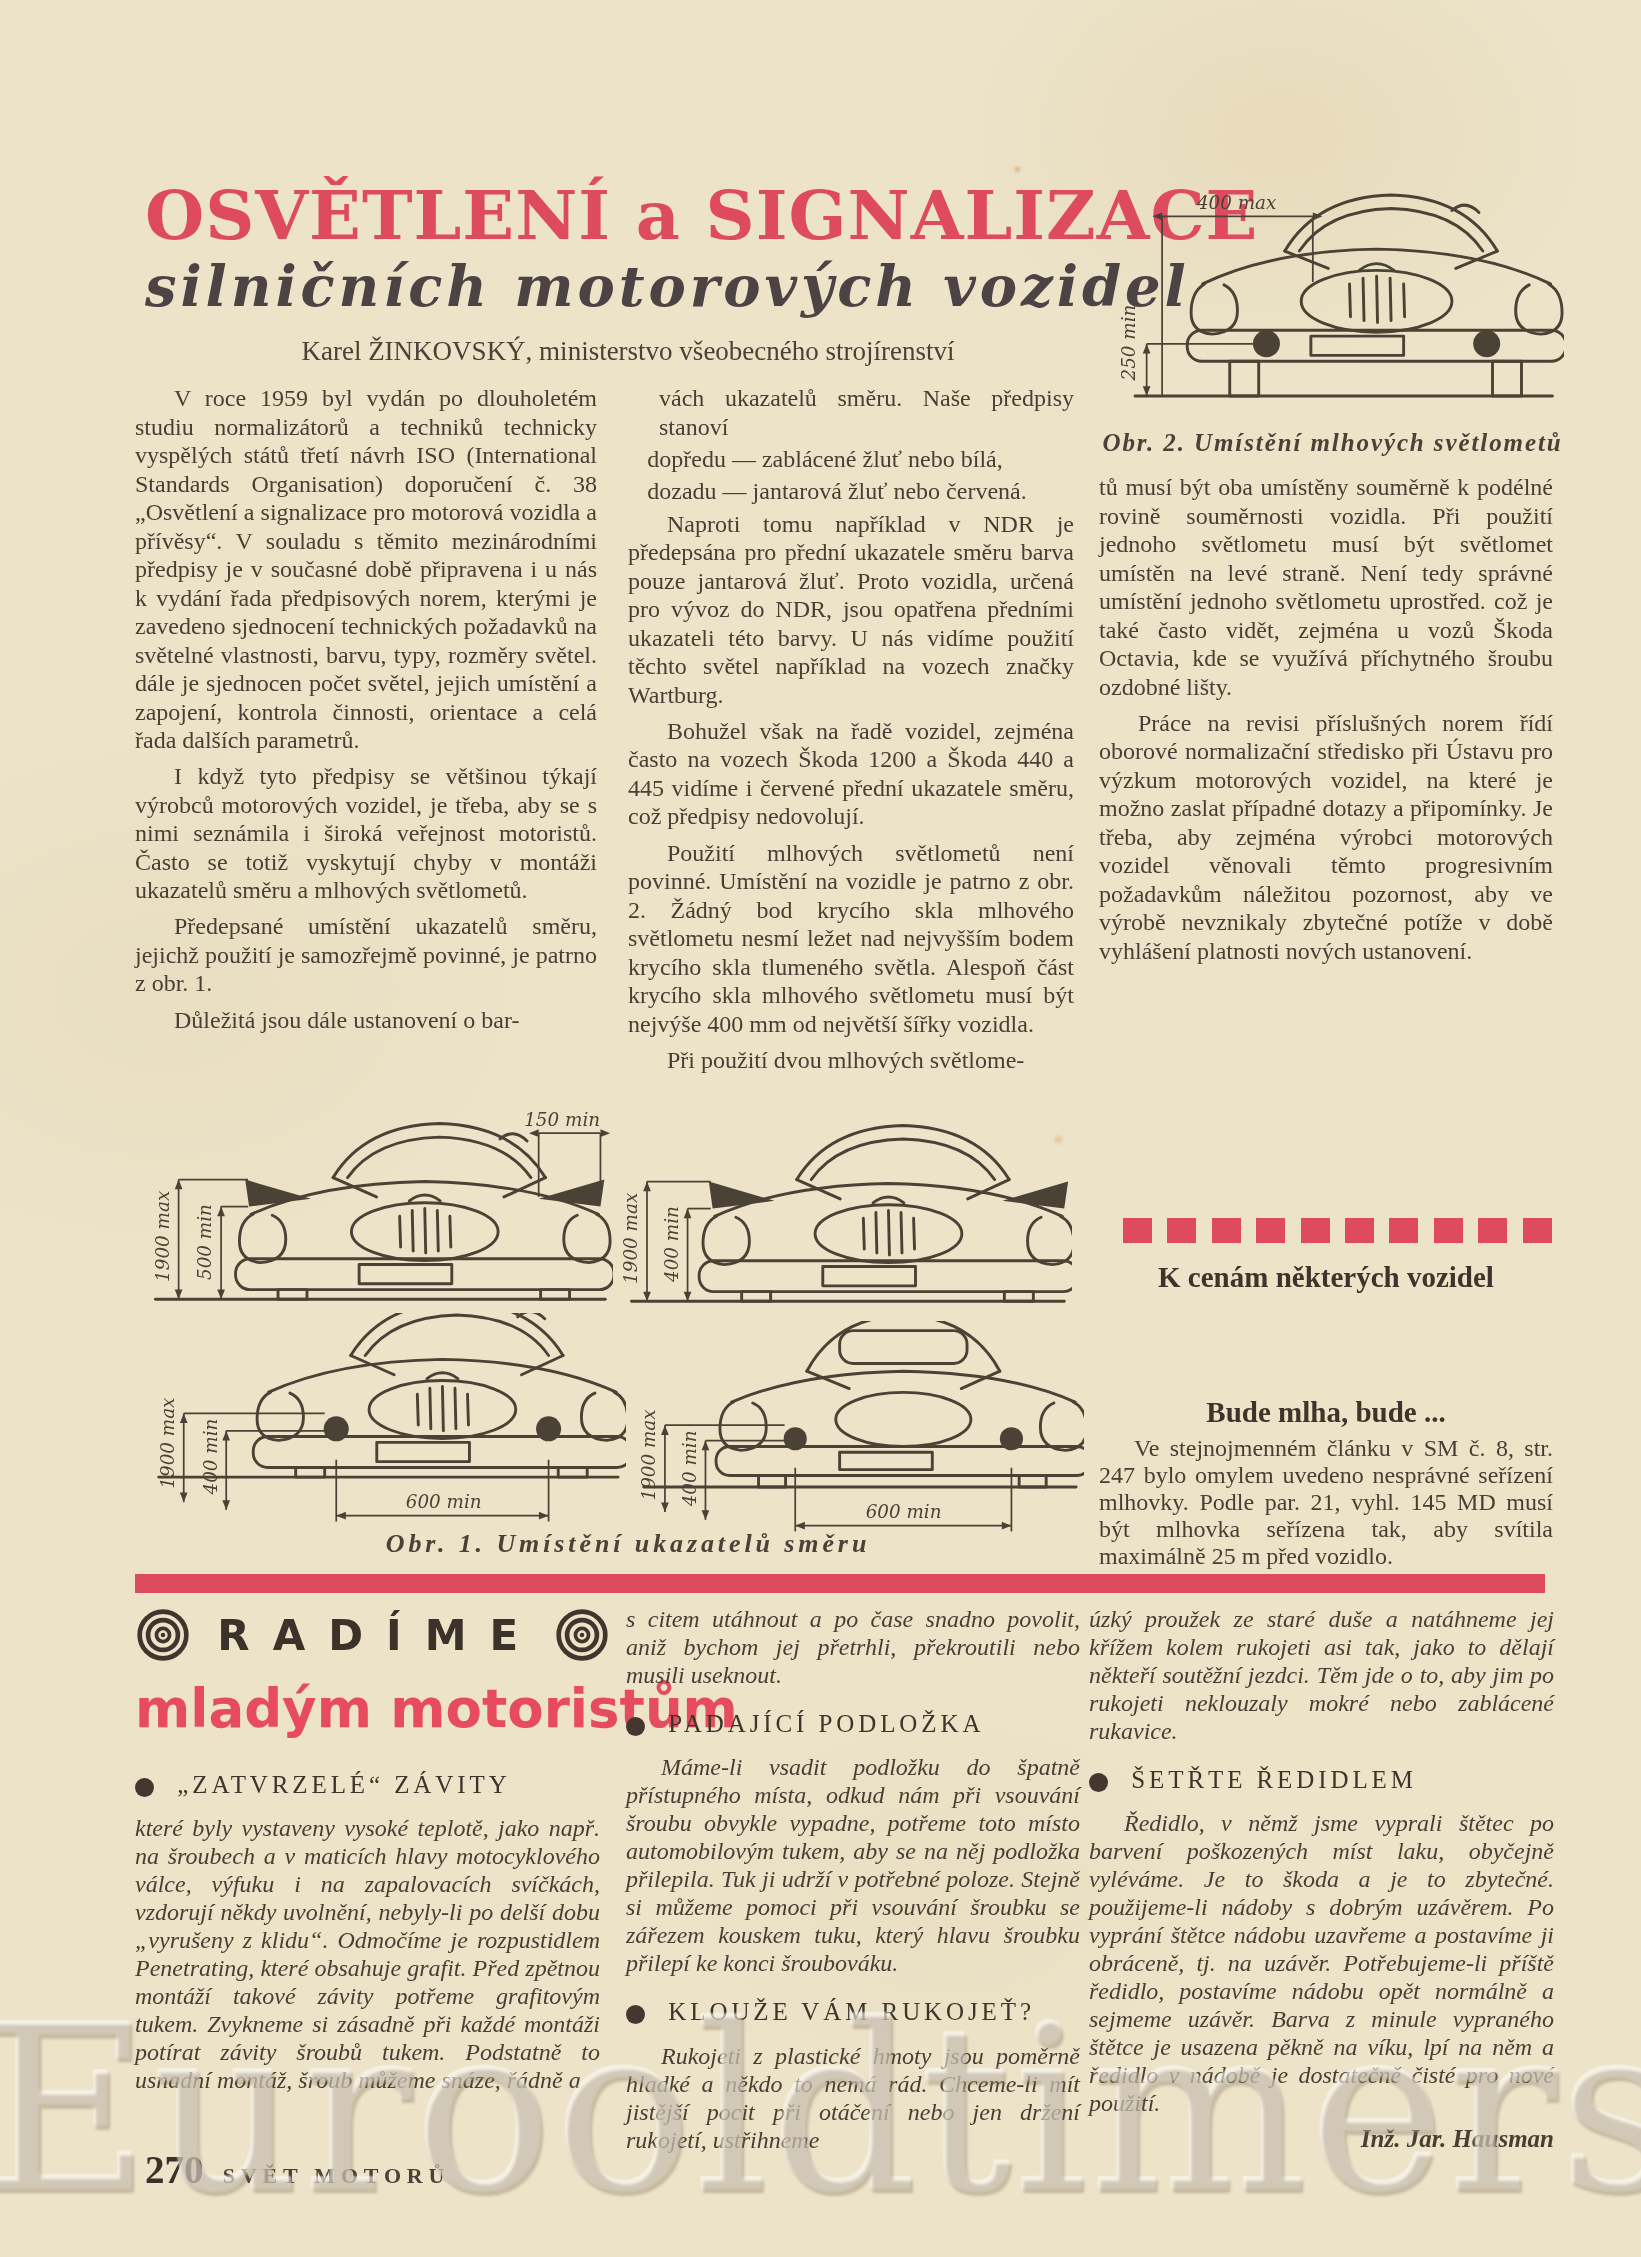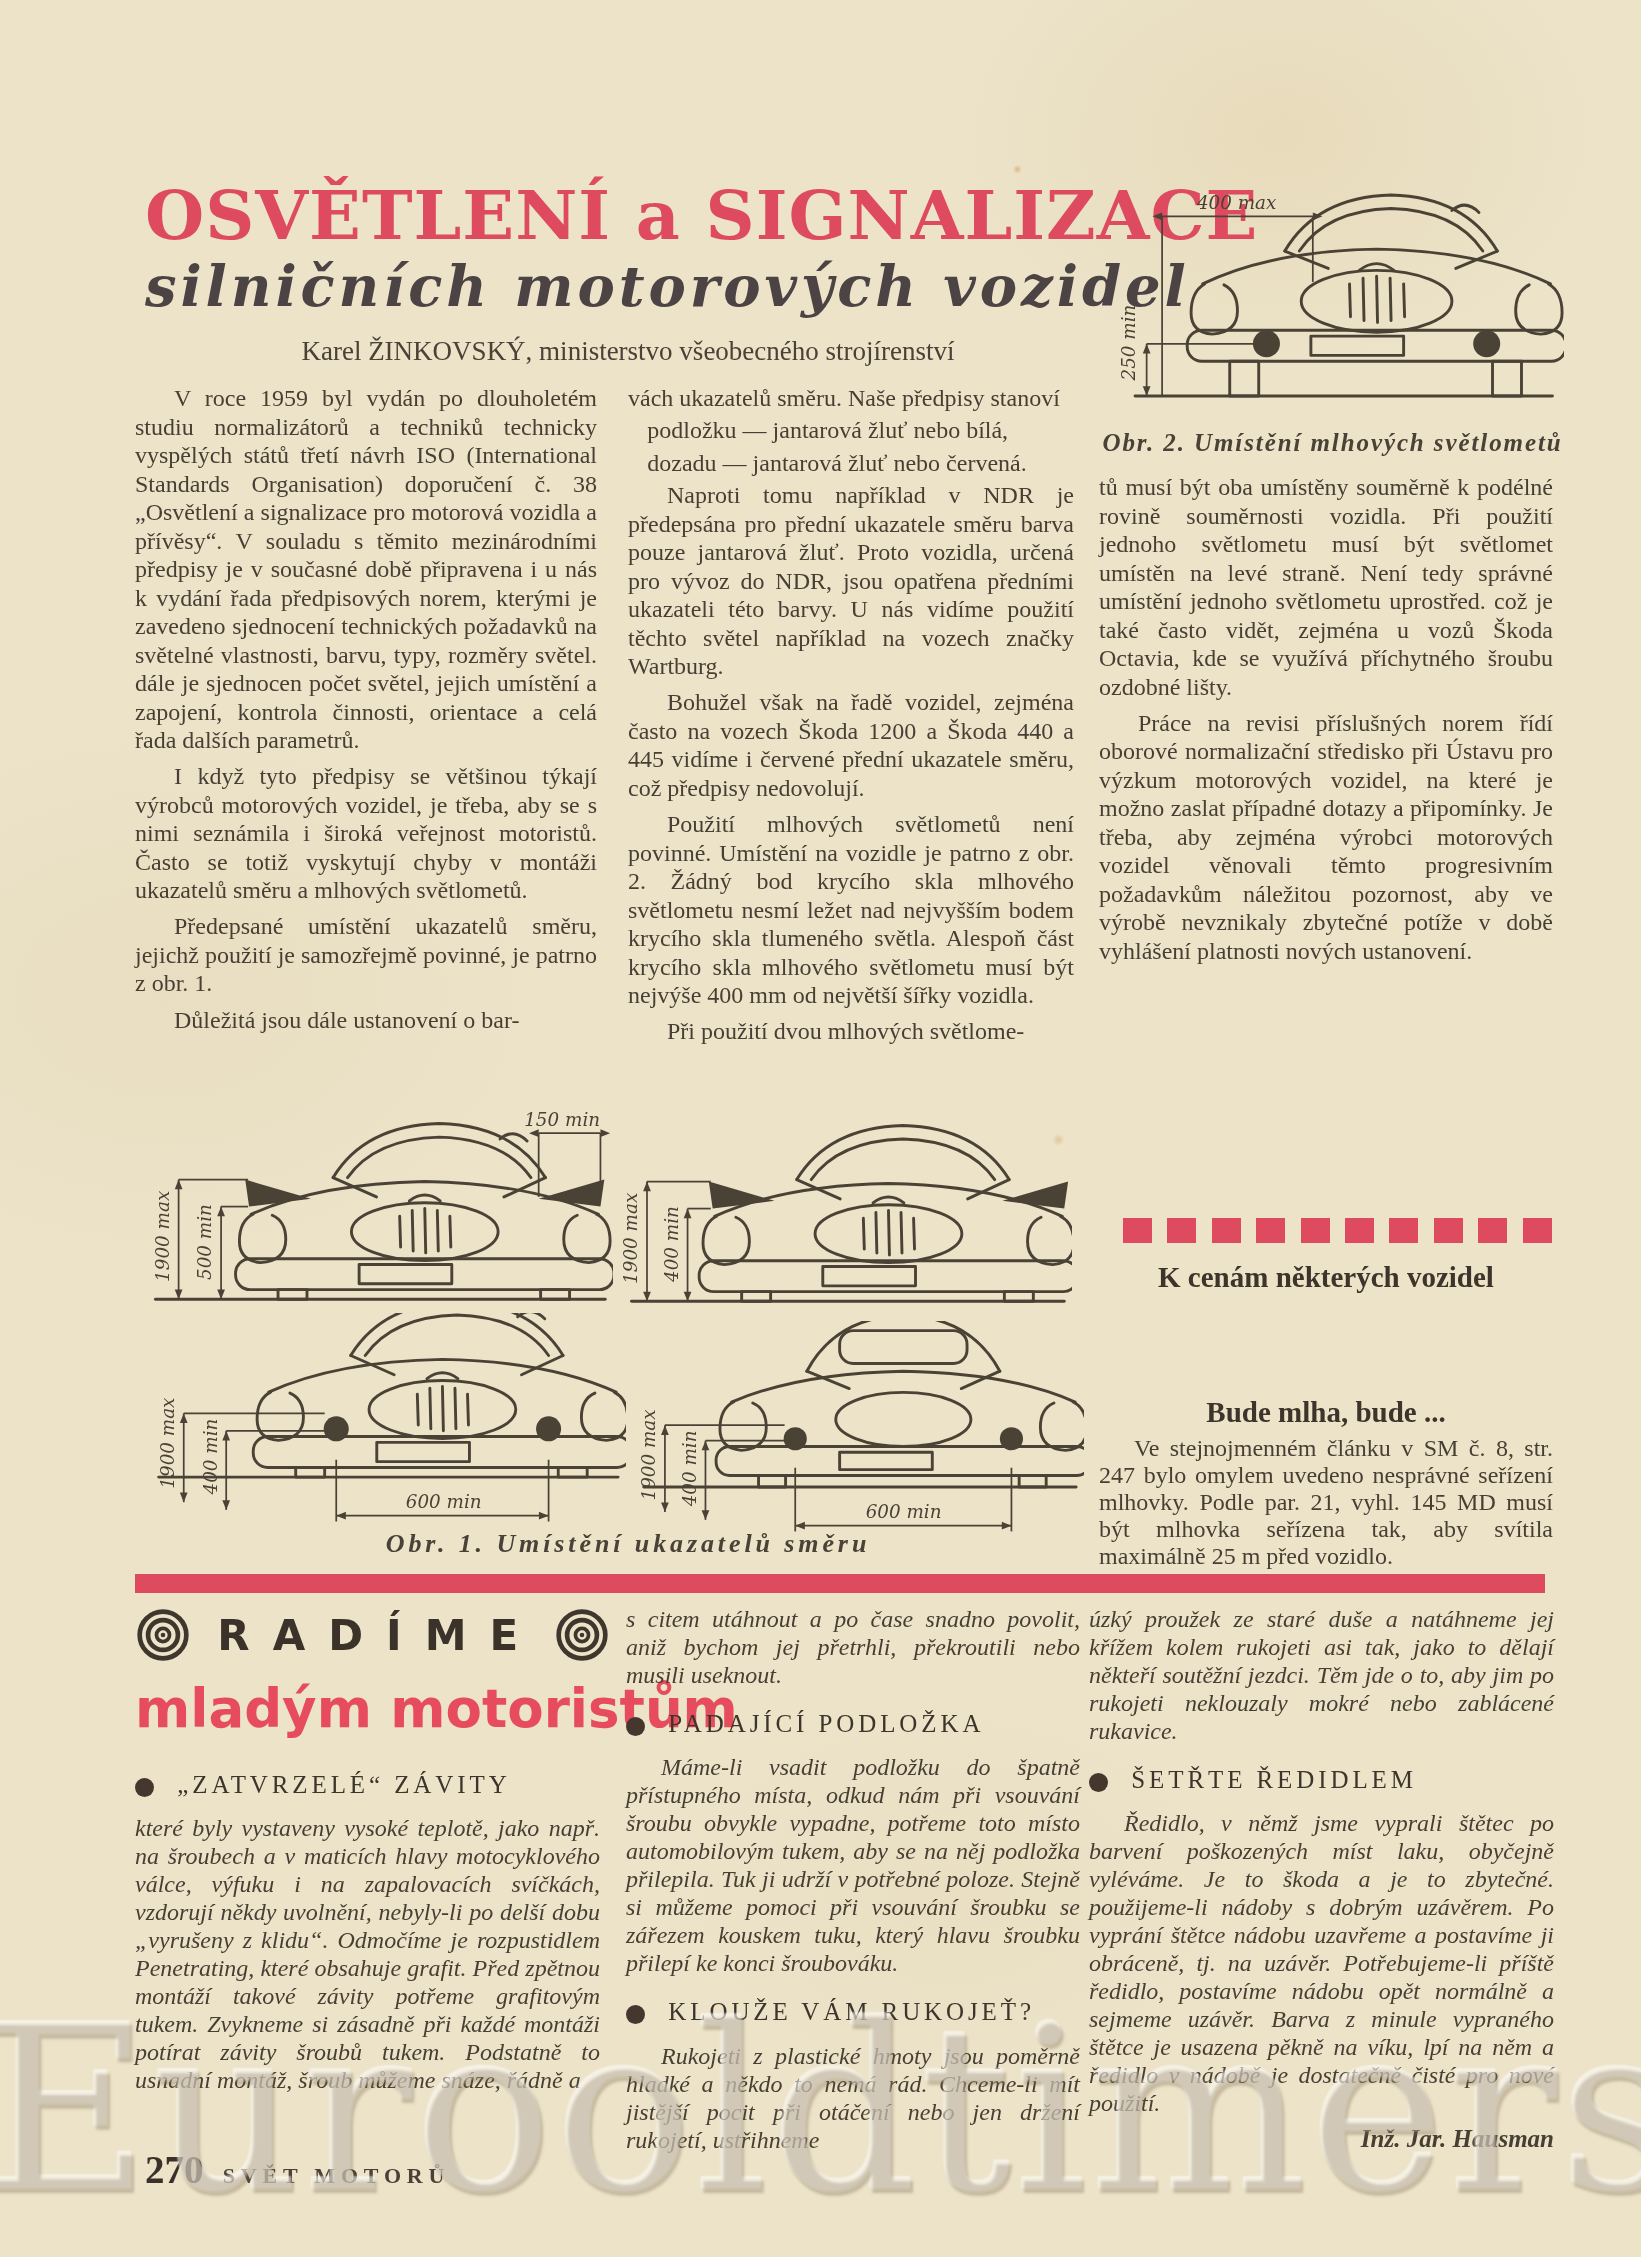--- a/index.html
+++ b/index.html
@@ -130,22 +130,22 @@
   </svg>
   <div class="abs figcap" style="left:1101px; top:429px; width:463px;">Obr. 2. Umístění mlhových světlometů</div>
 
   <div id="col1" class="abs col">
     <p>V roce 1959 byl vydán po dlouholetém studiu normalizátorů a techniků technicky vyspělých států třetí návrh ISO (International Standards Organisation) doporučení č. 38 „Osvětlení a signalizace pro motorová vozidla a přívěsy“. V souladu s těmito mezinárodními předpisy je v současné době připravena i u nás k vydání řada předpisových norem, kterými je zavedeno sjednocení technických požadavků na světelné vlastnosti, barvu, typy, rozměry světel. dále je sjednocen počet světel, jejich umístění a zapojení, kontrola činnosti, orientace a celá řada dalších parametrů.</p>
     <p>I když tyto předpisy se většinou týkají výrobců motorových vozidel, je třeba, aby se s nimi seznámila i široká veřejnost motoristů. Často se totiž vyskytují chyby v montáži ukazatelů směru a mlhových světlometů.</p>
     <p>Předepsané umístění ukazatelů směru, jejichž použití je samozřejmě povinné, je patrno z obr. 1.</p>
     <p>Důležitá jsou dále ustanovení o bar-</p>
   </div>
   <div id="col2" class="abs col">
-    <p class="hang" style="text-indent:0;">vách ukazatelů směru. Naše předpisy stanoví</p>
-    <p class="hang">podložku — jantarová žluť nebo bílá,</p>
+    <p class="hang" style="text-indent:0;margin-left:31px;">vách ukazatelů směru. Naše předpisy stanoví</p>
+    <p class="hang">dopředu — zablácené žluť nebo bílá,</p>
     <p class="hang">dozadu — jantarová žluť nebo červená.</p>
     <p>Naproti tomu například v NDR je předepsána pro přední ukazatele směru barva pouze jantarová žluť. Proto vozidla, určená pro vývoz do NDR, jsou opatřena předními ukazateli této barvy. U nás vidíme použití těchto světel například na vozech značky Wartburg.</p>
     <p>Bohužel však na řadě vozidel, zejména často na vozech Škoda 1200 a Škoda 440 a 445 vidíme i červené přední ukazatele směru, což předpisy nedovolují.</p>
     <p>Použití mlhových světlometů není povinné. Umístění na vozidle je patrno z obr. 2. Žádný bod krycího skla mlhového světlometu nesmí ležet nad nejvyšším bodem krycího skla tlumeného světla. Alespoň část krycího skla mlhového světlometu musí být nejvýše 400 mm od největší šířky vozidla.</p>
     <p>Při použití dvou mlhových světlome-</p>
   </div>
   <div id="col3" class="abs col">
     <p style="text-indent:0;">tů musí být oba umístěny souměrně k podélné rovině souměrnosti vozidla. Při použití jednoho světlometu musí být světlomet umístěn na levé straně. Není tedy správné umístění jednoho světlometu uprostřed. což je také často vidět, zejména u vozů Škoda Octavia, kde se využívá příchytného šroubu ozdobné lišty.</p>
     <p>Práce na revisi příslušných norem řídí oborové normalizační středisko při Ústavu pro výzkum motorových vozidel, na které je možno zaslat případné dotazy a připomínky. Je třeba, aby zejména výrobci motorových vozidel věnovali těmto progresivním požadavkům náležitou pozornost, aby ve výrobě nevznikaly zbytečné potíže v době vyhlášení platnosti nových ustanovení.</p>
   </div>

